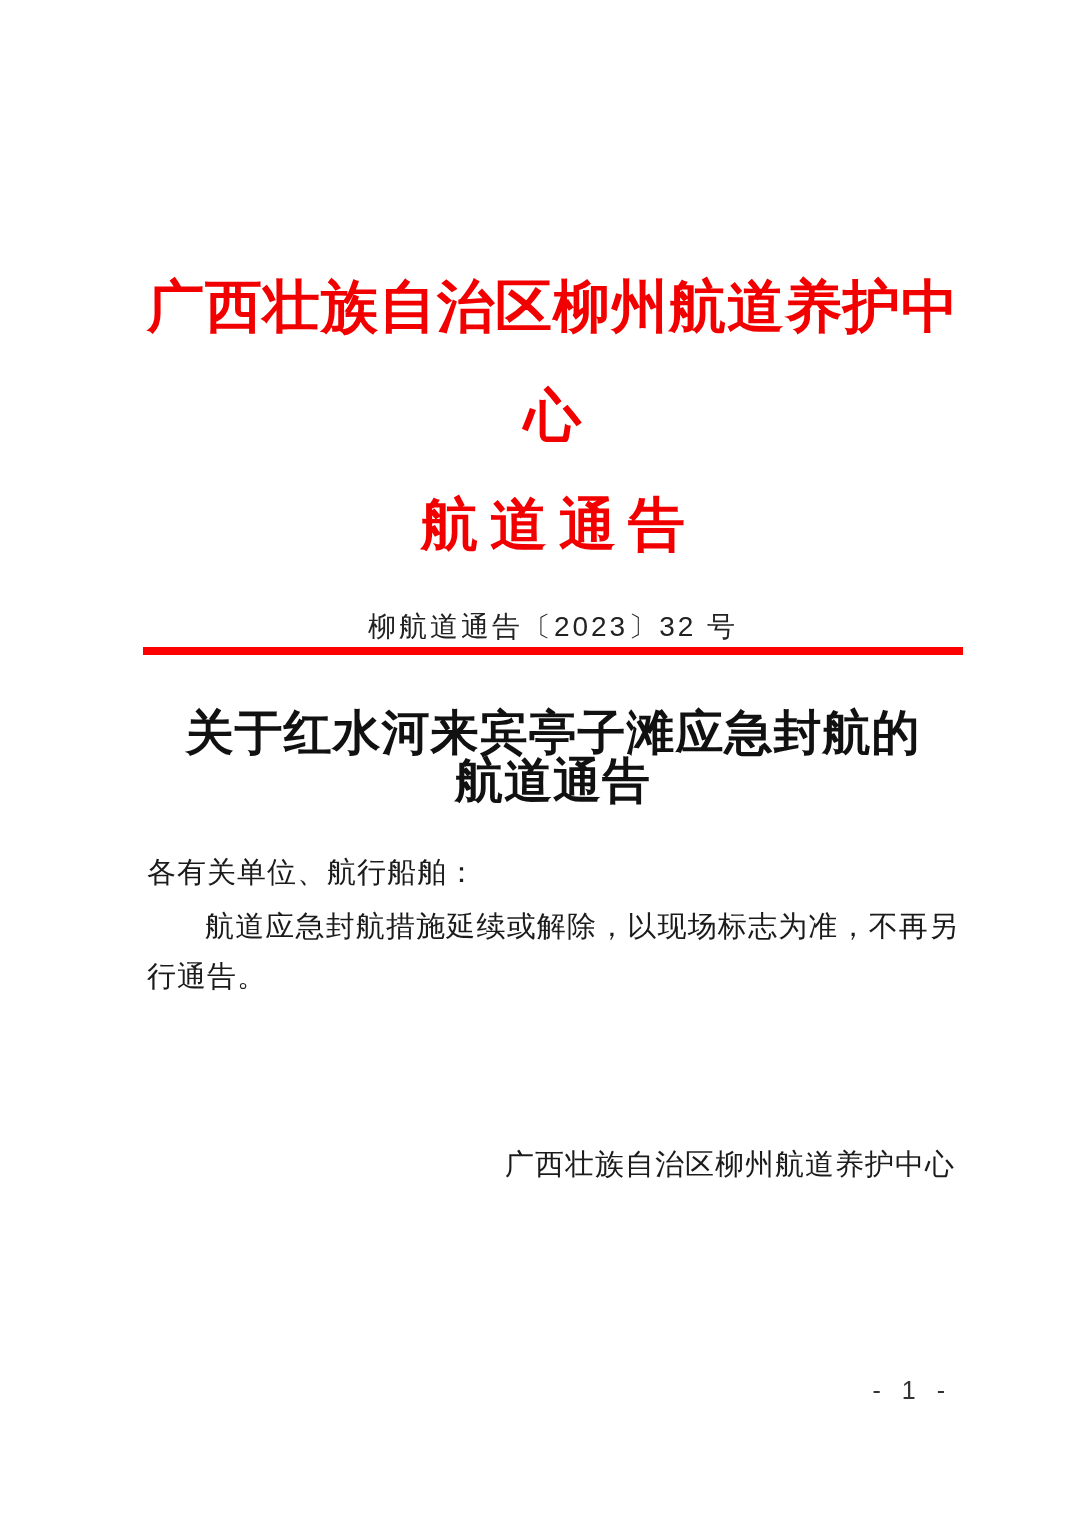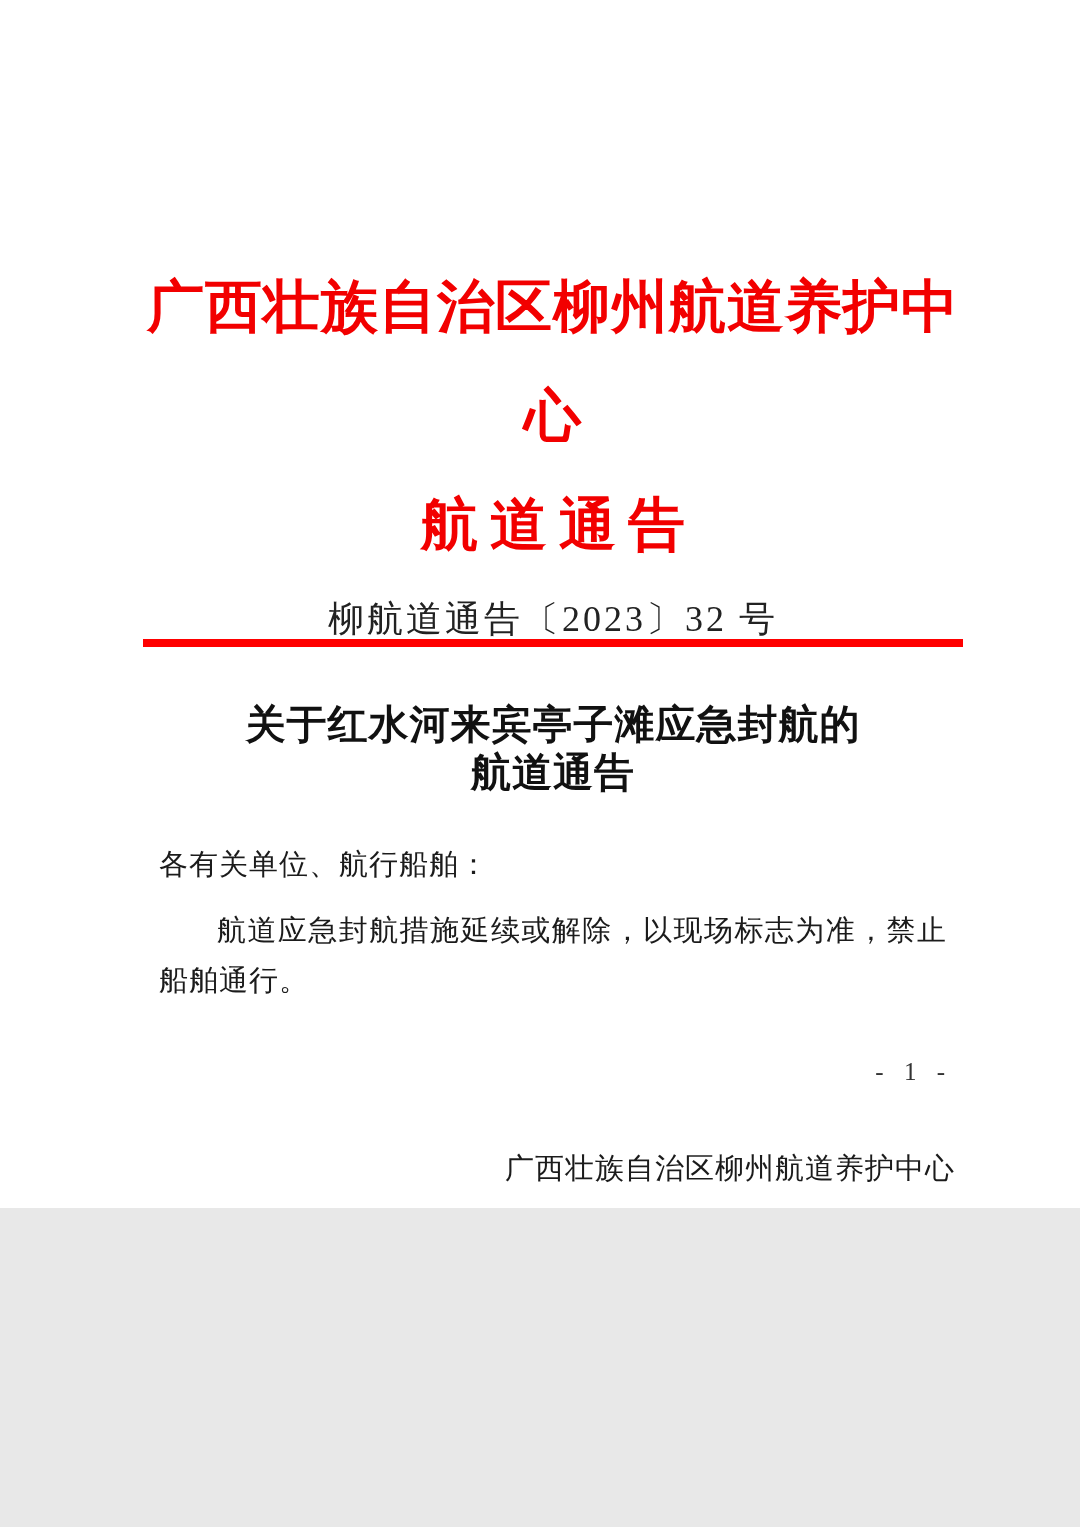--- a/index.html
+++ b/index.html
@@ -1,22 +1,22 @@
 <!DOCTYPE html>
 <html><head>
 <meta charset="utf-8">
 <style>
   html, body { margin: 0; padding: 0; background: #e8e8e8; }
   .page {
     position: relative;
     width: 1080px;
-    height: 1208px;
+    height: 1527px;
     margin: 0 auto;
     background: #ffffff;
-    font-family: Liberation Serif, serif;
+    font-family: Liberation Sans, sans-serif;
     color: #1b1b1b;
     overflow: hidden;
   }
   .content {
     position: absolute;
     left: 143px;
     width: 820px;
     top: 0;
   }
   
@@ -27,52 +27,52 @@
     font-size: 57px;
     line-height: 109px;
     letter-spacing: 1px;
   }
   .org-title .line2 {
     letter-spacing: 12px;
     padding-left: 12px; 
   }
   
   .doc-number {
-    margin-top: 20px;
+    margin-top: 28px;
     text-align: center;
-    font-size: 36px;
+    font-size: 28px;
     line-height: 40px;
     letter-spacing: 3px;
     color: #222222;
   }
   
   .red-rule {
     margin-top: 0;
     height: 8px;
     width: 100%;
   }
   
   .subject-title {
     margin-top: 54px;
     text-align: center;
     font-weight: 700;
-    font-size: 40px;
+    font-size: 48px;
     line-height: 48px;
     color: #111111;
     letter-spacing: 1px;
   }
   
   .body-text {
     margin-top: 42px;
     font-size: 29px;
     line-height: 50px;
     letter-spacing: 1px;
     text-align: justify;
   }
-  .body-text p { margin: 16px; }
+  .body-text p { margin: 4px; }
   .body-text p.indent { text-indent: 2em; }
   
   .signature {
     margin-top: 138px;
     text-align: right;
     padding-right: 8px;
   }
   .signature .sig-inner {
     display: inline-block;
     text-align: center;
@@ -105,21 +105,21 @@
 
     <div class="red-rule" style="background: rgb(255, 0, 0);"></div>
 
     <div class="subject-title">
       <div>关于红水河来宾亭子滩应急封航的</div>
       <div>航道通告</div>
     </div>
 
     <div class="body-text" style="color: rgb(27, 27, 27);">
       <p>各有关单位、航行船舶：</p>
-      <p class="indent">航道应急封航措施延续或解除，以现场标志为准，禁止船舶通行。</p>
+      <p class="indent">航道应急封航措施延续或解除，以现场标志为准，不再另行通告。</p>
     </div>
 
     <div class="signature">
       <div class="sig-inner">
         <div>广西壮族自治区柳州航道养护中心</div>
       </div>
     </div>
 
   </div>
 

